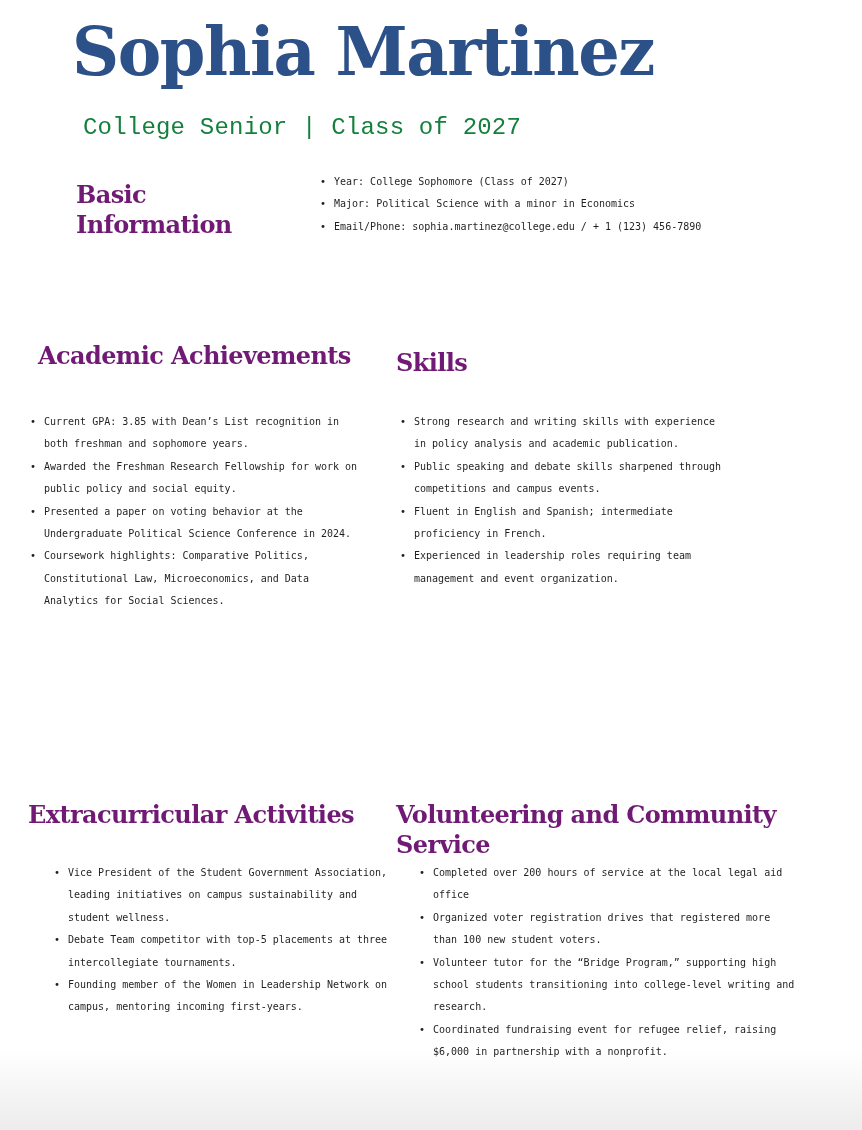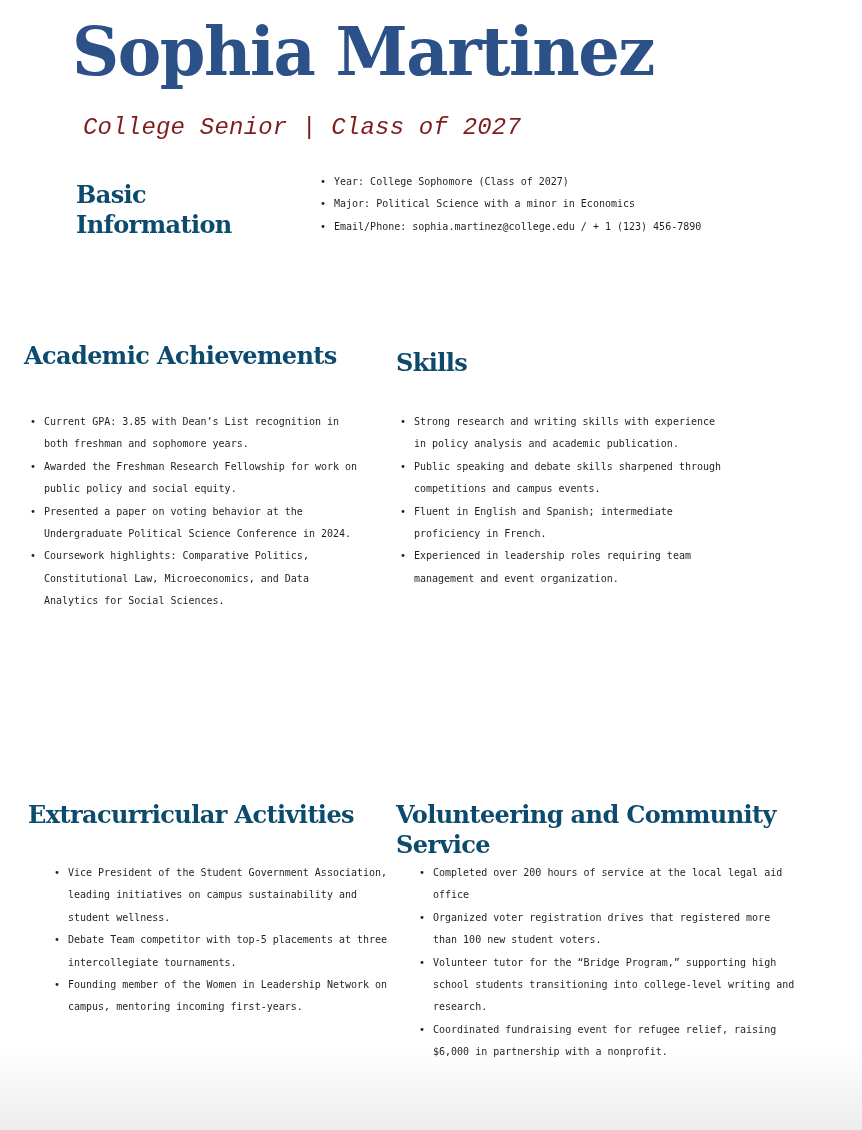--- a/index.html
+++ b/index.html
@@ -9,34 +9,34 @@
     .fade { position: absolute; left: 0; right: 0; bottom: 0; height: 80px;
       background: linear-gradient(to bottom, rgba(255,255,255,0) 0%, rgba(236,236,236,1) 100%);
       pointer-events: none; z-index: 0; }
 
     .name { position: absolute; left: 72px; top: 14px;
       font-family: "DejaVu Serif", "Liberation Serif", serif; font-weight: 900;
       font-size: 68px; letter-spacing: -1.5px; color: #2c5088; line-height: 1.1;
       transform: scaleX(0.96); transform-origin: left top; }
     .subtitle { position: absolute; left: 83px; top: 114px;
       font-family: "Liberation Mono", "DejaVu Sans Mono", monospace;
-      font-size: 24px; color: #7f1d1d; letter-spacing: 0.2px; font-style: italic; }
+      font-size: 24px; color: #15803d; letter-spacing: 0.2px; }
 
     .h2 { font-family: "DejaVu Serif", "Liberation Serif", serif; font-weight: bold;
-      color: #0c4a6e; font-size: 24px; line-height: 30px; letter-spacing: -0.6px; }
+      color: #701a75; font-size: 24px; line-height: 30px; letter-spacing: -0.6px; }
 
     .basic-title { position: absolute; left: 76px; top: 180px; width: 220px; }
 
     ul.list { list-style: none; font-size: 10px; line-height: 22.4px; letter-spacing: 0px; color: #1f1f1f; }
     ul.list li { position: relative; padding-left: 16px; }
     ul.list li::before { content: "\2022"; position: absolute; left: 2px; top: 0; }
 
     .basic-list { position: absolute; left: 318px; top: 171px; width: 420px; }
 
-    .acad-title { position: absolute; left: 24px; top: 341px; width: 340px; }
+    .acad-title { position: absolute; left: 38px; top: 341px; width: 340px; }
     .acad-list { position: absolute; left: 28px; top: 411px; width: 340px; }
 
     .skills-title { position: absolute; left: 396px; top: 348px; }
     .skills-list { position: absolute; left: 398px; top: 411px; width: 330px; }
 
     .extra-title { position: absolute; left: 28px; top: 800px; white-space: nowrap; }
     .extra-list { position: absolute; left: 52px; top: 862px; width: 350px; }
 
     .vol-title { position: absolute; left: 396px; top: 800px; width: 440px; }
     .vol-list { position: absolute; left: 417px; top: 862px; width: 380px; }

